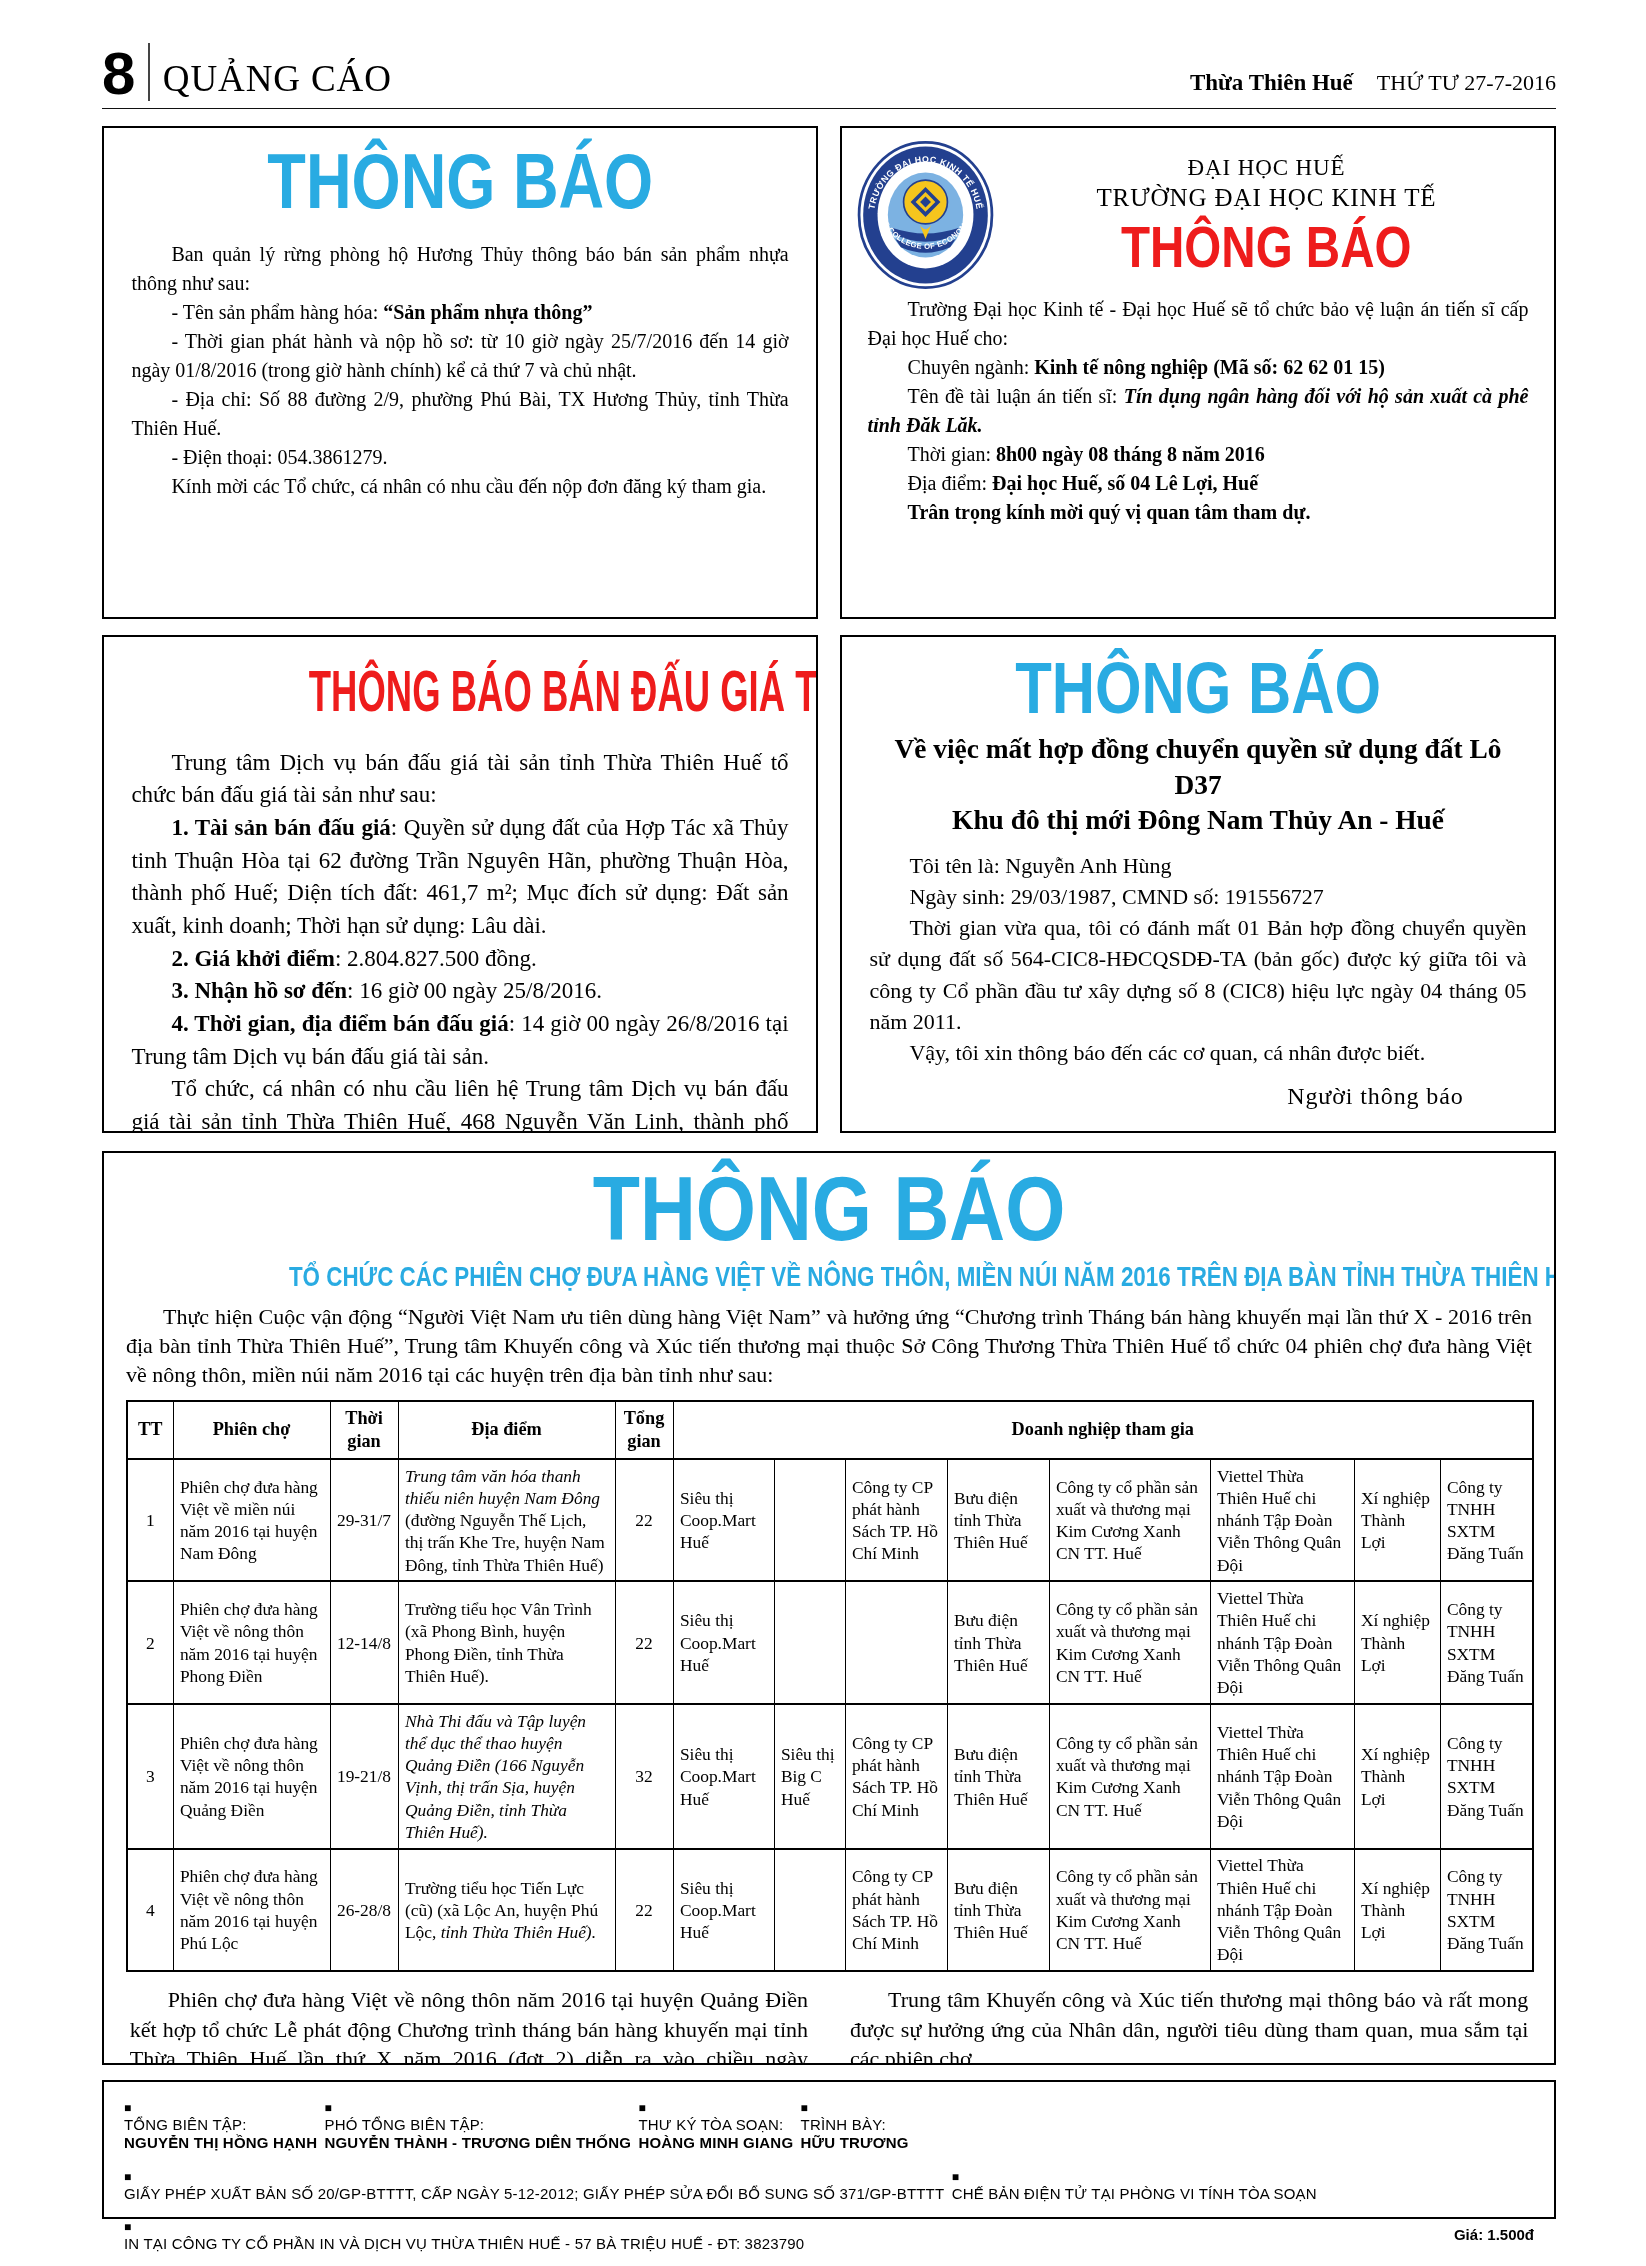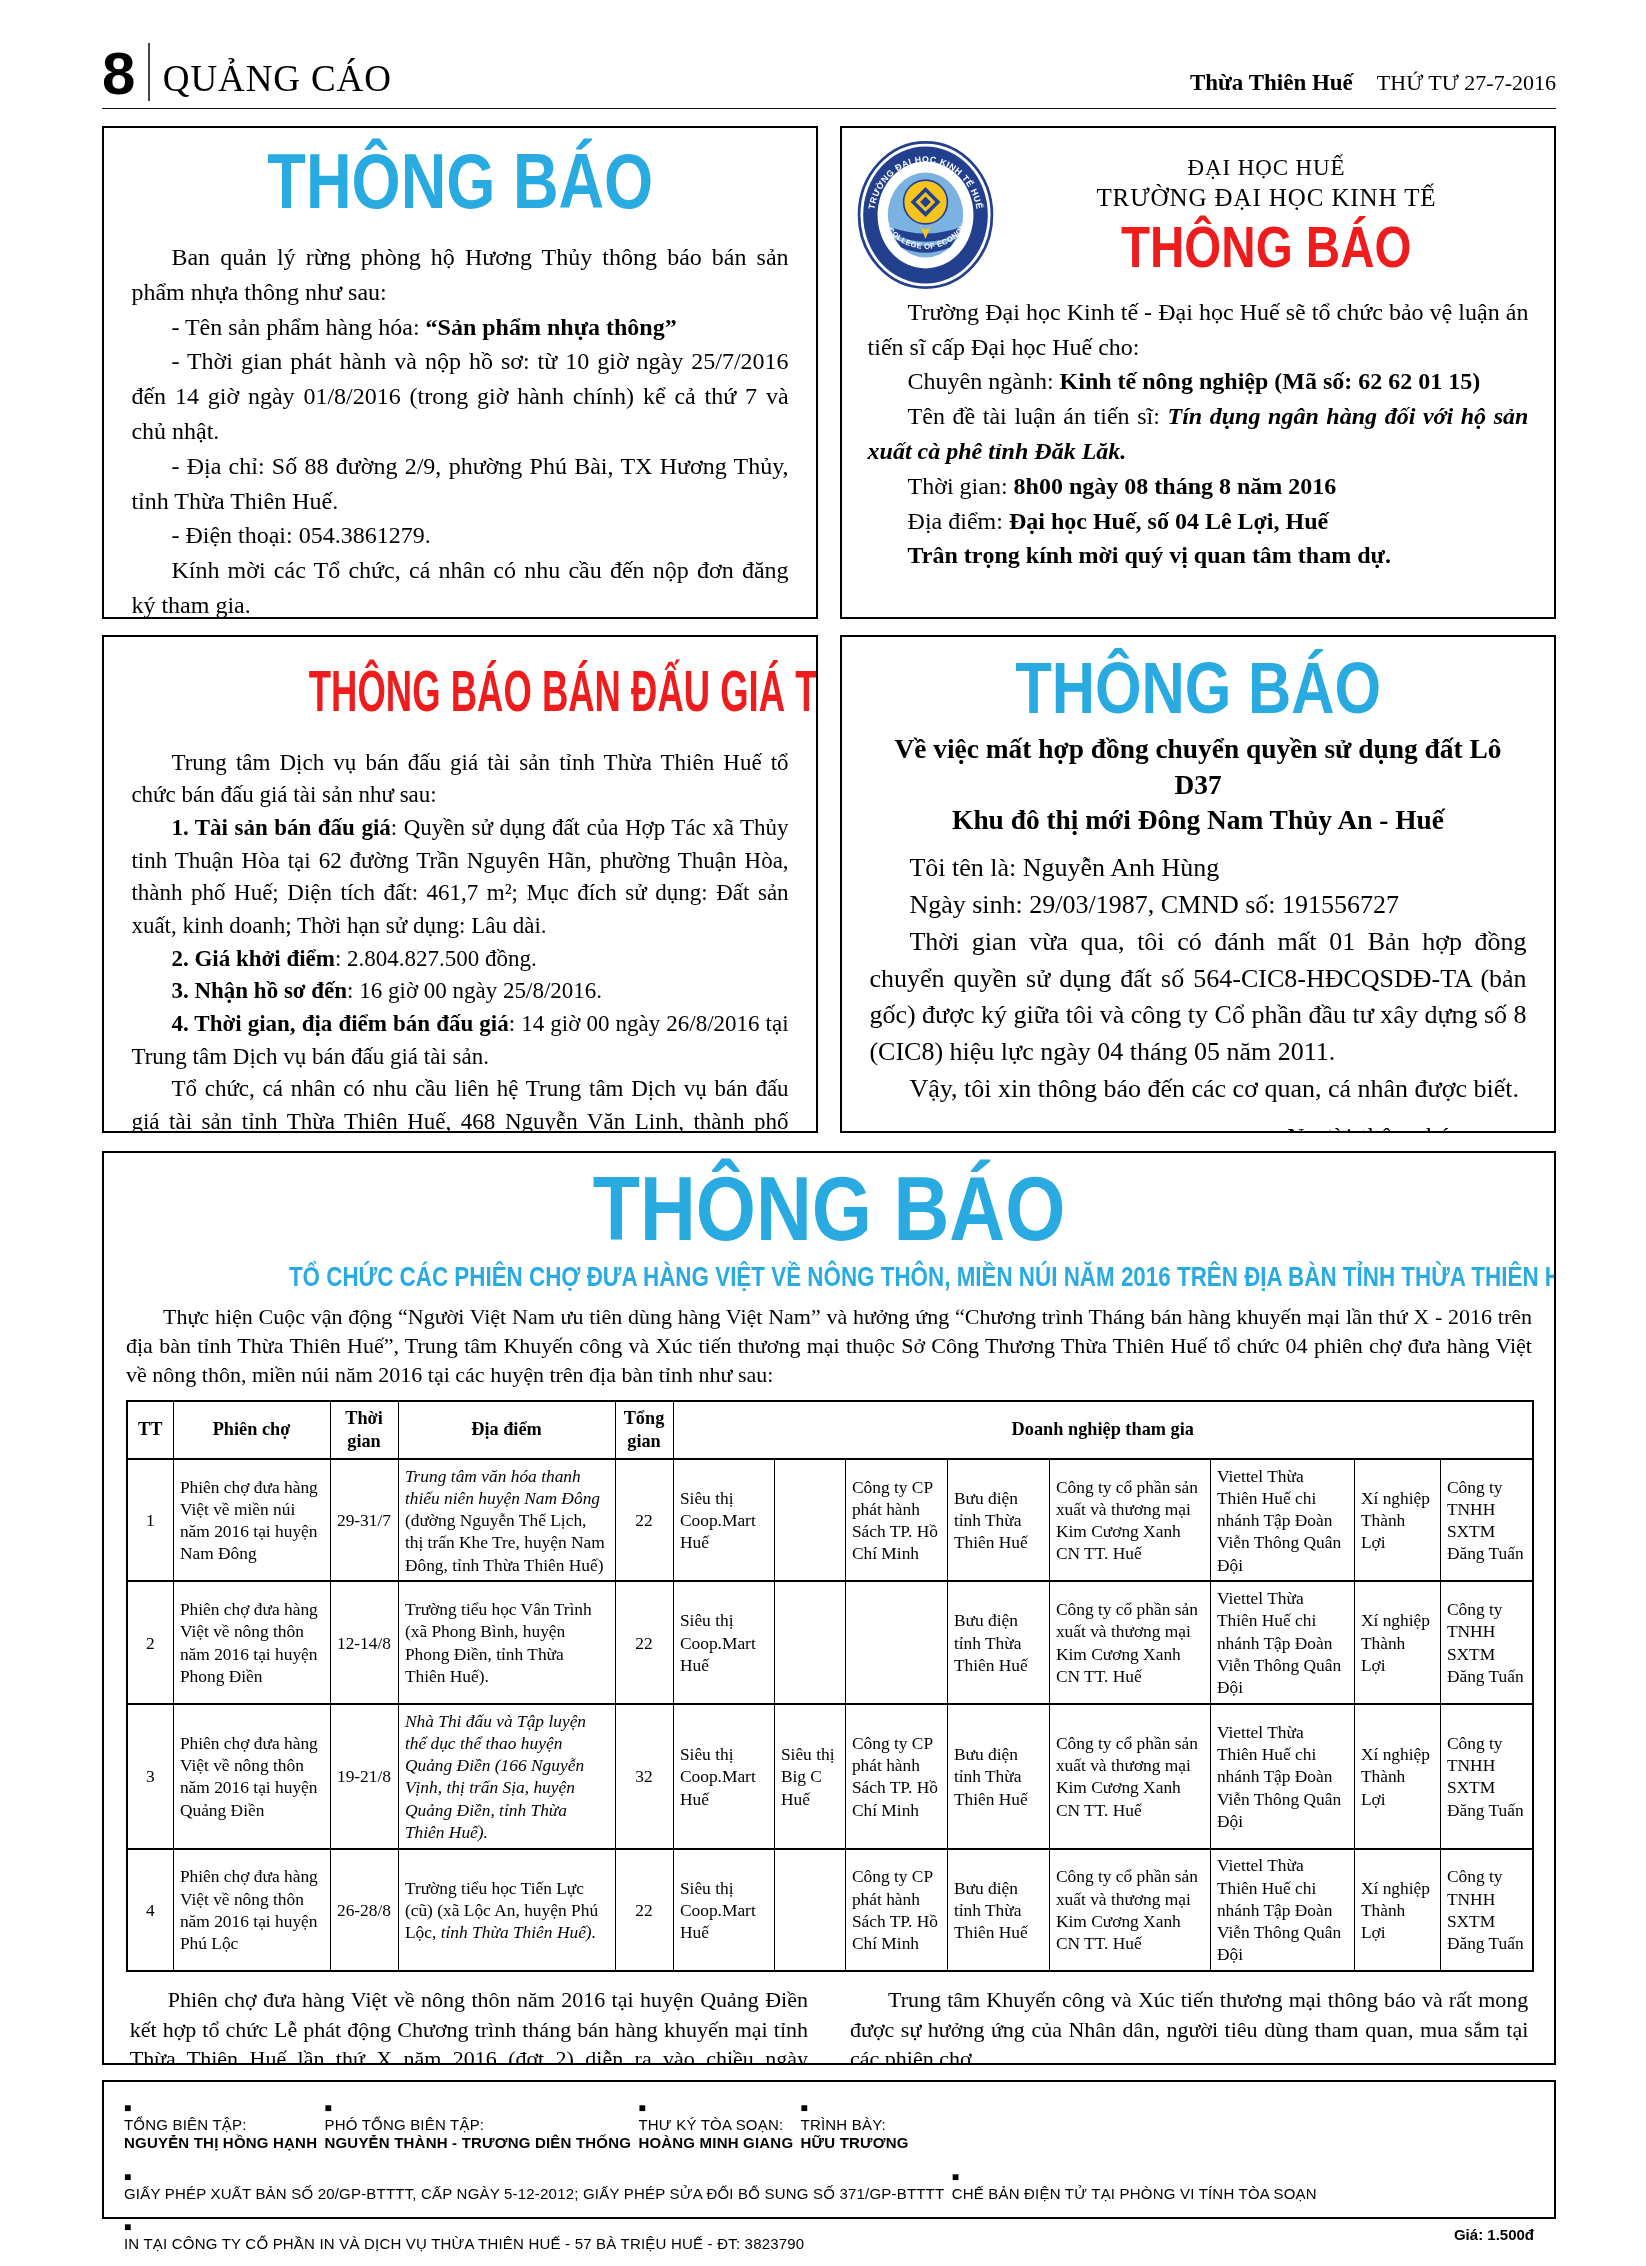--- a/index.html
+++ b/index.html
@@ -22,21 +22,21 @@
   .row{display:flex;gap:22px;margin-top:16.4px;}
   .box{border:2.7px solid #000;background:#fff;box-sizing:border-box;overflow:hidden;}
   .half{flex:1 1 0;}
   .b1,.b2{height:493px;}
   .b3,.b4{height:498px;}
   .b5{height:914px;margin-top:18.3px;}
   .cx{display:inline-block;transform-origin:center;white-space:nowrap;font-family:"Liberation Sans",sans-serif;font-weight:bold;}
   .blue{color:#29abe2;}
   .red{color:#ee1c1c;}
   .tcenter{text-align:center;}
-  .body-text{font-size:24px;line-height:1.45;text-align:justify;}
+  .body-text{font-size:20px;line-height:1.45;text-align:justify;}
   .body-text p{margin:0;text-indent:40px;}
   .sign{margin-left:auto;width:46%;text-align:center;margin-top:24px;font-size:24px;}
   .sign .st{letter-spacing:0.9px;}
   
   .b1 .inner,.b3 .inner,.b4 .inner{padding:9.1px 27.4px 0 27.4px;}
   .t-big{font-size:77px;line-height:1.15;transform:scaleX(0.82);}
   .t-big5{font-size:91px;line-height:1.1;transform:scaleX(0.85);}
   .t-red-long{font-size:57px;line-height:1.35;transform:scaleX(0.64);}
   .t-red-uni{font-size:58px;line-height:1.2;transform:scaleX(0.82);}
   
@@ -171,21 +171,21 @@
       </div>
     </div>
 
     <div class="box half b4">
       <div class="inner">
         <div class="tcenter"><span class="cx t-big blue" style="font-size:73px;">THÔNG BÁO</span></div>
         <div class="subt tcenter">
           <div>Về việc mất hợp đồng chuyển quyền sử dụng đất Lô D37</div>
           <div>Khu đô thị mới Đông Nam Thủy An - Huế</div>
         </div>
-        <div class="body-text" style="font-size:26px;line-height:1.42;">
+        <div class="body-text" style="font-size:22px;line-height:1.42;">
           <p>Tôi tên là: Nguyễn Anh Hùng</p>
           <p>Ngày sinh: 29/03/1987, CMND số: 191556727</p>
           <p>Thời gian vừa qua, tôi có đánh mất 01 Bản hợp đồng chuyển quyền sử dụng đất số 564-CIC8-HĐCQSDĐ-TA (bản gốc) được ký giữa tôi và công ty Cổ phần đầu tư xây dựng số 8 (CIC8) hiệu lực ngày 04 tháng 05 năm 2011.</p>
           <p>Vậy, tôi xin thông báo đến các cơ quan, cá nhân được biết.</p>
         </div>
         <div class="sign" style="margin-top:14.6px;">
           <div class="st">Người thông báo</div>
 
         </div>
       </div>

